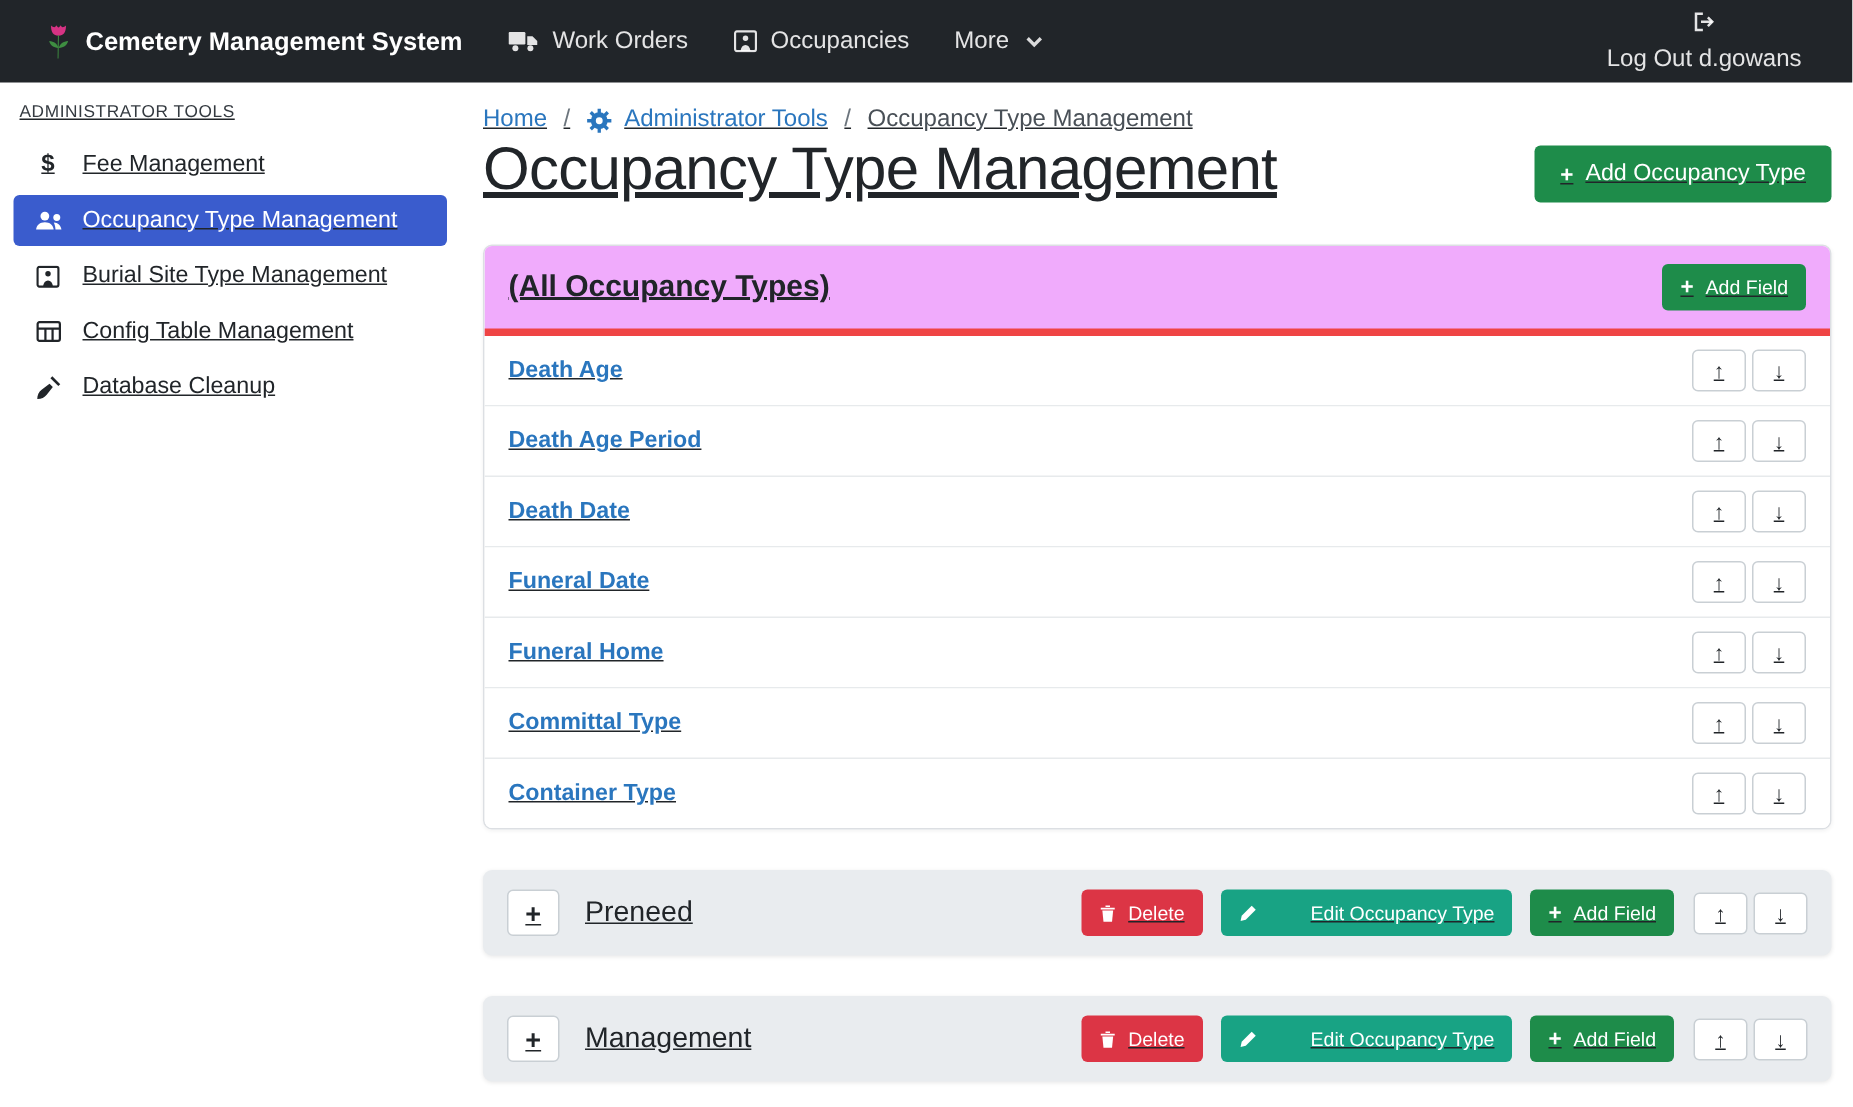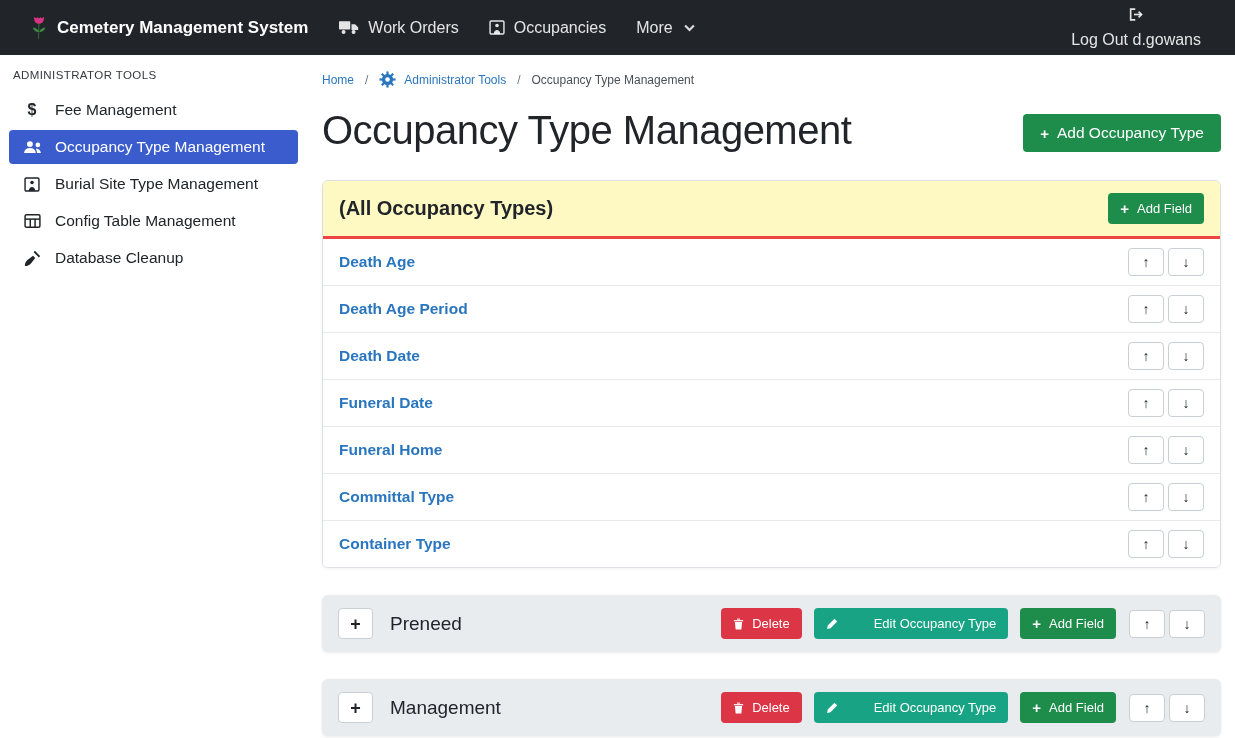--- a/index.html
+++ b/index.html
@@ -10,32 +10,32 @@
 
   
   .navbar { height: 55px; background: #212529; display: flex; align-items: center; padding: 0 26px; }
   .brand { display: flex; align-items: center; gap: 9px; color: #fff; font-weight: 700; font-size: 17px; padding: 0 4px; cursor: pointer; }
   .navbar-links { display: flex; align-items: center; margin-left: 12px; }
   .nav-item { display: flex; align-items: center; gap: 9px; padding: 10px 15px; color: rgba(255,255,255,.88); font-size: 16px; cursor: pointer; }
   .nav-item .chev { margin-left: 2px; opacity: .95; }
   .logout { margin-left: auto; display: flex; align-items: center; gap: 9px; color: rgba(255,255,255,.88); font-size: 16px; padding: 10px 8px; cursor: pointer; flex-direction: column; }
 
   
-  .layout { display: flex; height: 683px; }
+  .layout { display: flex; height: 683px; text-decoration: underline; }
   .sidebar { width: 307px; flex-shrink: 0; padding: 12px 9px; }
   .sidebar-heading { font-size: 11.5px; color: #343a40; text-transform: uppercase; letter-spacing: .4px; padding: 2px 4px 12px; }
   .side-item { display: flex; align-items: center; gap: 13px; padding: 8px 13px; border-radius: 4px; font-size: 15.5px; color: #212529; margin-bottom: 3px; cursor: pointer; }
   .side-icon { width: 20px; display: flex; justify-content: center; color: #212529; }
   .side-item.active { background: #3a5ccd; color: #fff; }
   .side-item.active .side-icon { color: #fff; }
 
   .main { flex: 1; padding: 16px 14px 0 15px; overflow: hidden; }
 
   
-  .breadcrumb { display: flex; align-items: center; gap: 11px; font-size: 12px; margin-bottom: 18px; }
+  .breadcrumb { display: flex; align-items: flex-start; gap: 11px; font-size: 16px; }
   .bc-item { display: flex; align-items: center; gap: 8px; }
   .bc-link { color: #2a76be; cursor: pointer; }
   .bc-link .icon { color: #2a76be; }
   .bc-current { color: #495057; }
   .bc-sep { color: #6c757d; }
 
   
   .title-row { display: flex; align-items: flex-start; justify-content: space-between; margin: 0 0 26px; }
   .page-title { font-size: 40px; font-weight: 500; color: #212529; line-height: 1.2; letter-spacing: -.5px; }
 
@@ -43,21 +43,21 @@
   .btn { border: none; border-radius: 4px; color: #fff; display: inline-flex; align-items: center; gap: 8px; cursor: pointer; font-family: inherit; }
   .btn-lg { font-size: 15.5px; padding: 10px 17px; margin-top: 8px; }
   .btn-sm { font-size: 13px; padding: 8px 12px; }
   .btn-green { background: #1e8c4a; }
   .btn-red { background: #dc3545; }
   .btn-teal { background: #18a384; gap: 36px; }
   .plus-glyph { font-weight: 700; font-size: 15px; line-height: 1; }
 
   
   .card { border: 1px solid #dcdfe3; border-radius: 6px; box-shadow: 0 1px 3px rgba(0,0,0,.06); margin-bottom: 27px; overflow: hidden; }
-  .card-header { background: #fef9c3; display: flex; align-items: center; justify-content: space-between; padding: 12px 16px; border-bottom: 3px solid #ef4444; }
+  .card-header { background: #f0abfc; display: flex; align-items: center; justify-content: space-between; padding: 12px 16px; border-bottom: 5px solid #ef4444; }
   .card-title { font-size: 20px; font-weight: 600; color: #212529; }
   .field-row { display: flex; align-items: center; justify-content: space-between; padding: 9px 16px; border-bottom: 1px solid #e7eaec; background: #fff; }
   .field-row:last-child { border-bottom: none; }
   .field-link { color: #2a76be; font-weight: 600; font-size: 15.5px; text-decoration: none; cursor: pointer; }
 
   .arrow-group { display: flex; gap: 4px; }
   .arrow-btn { width: 36px; height: 28px; background: #fff; border: 1px solid #c9cfd4; border-radius: 4px; font-size: 14px; color: #212529; cursor: pointer; display: flex; align-items: center; justify-content: center; font-family: inherit; }
 
   
   .section-bar { background: #e9ecef; border-radius: 6px; box-shadow: 0 1px 3px rgba(0,0,0,.09); display: flex; align-items: center; padding: 13px 16px; margin-bottom: 27px; }

